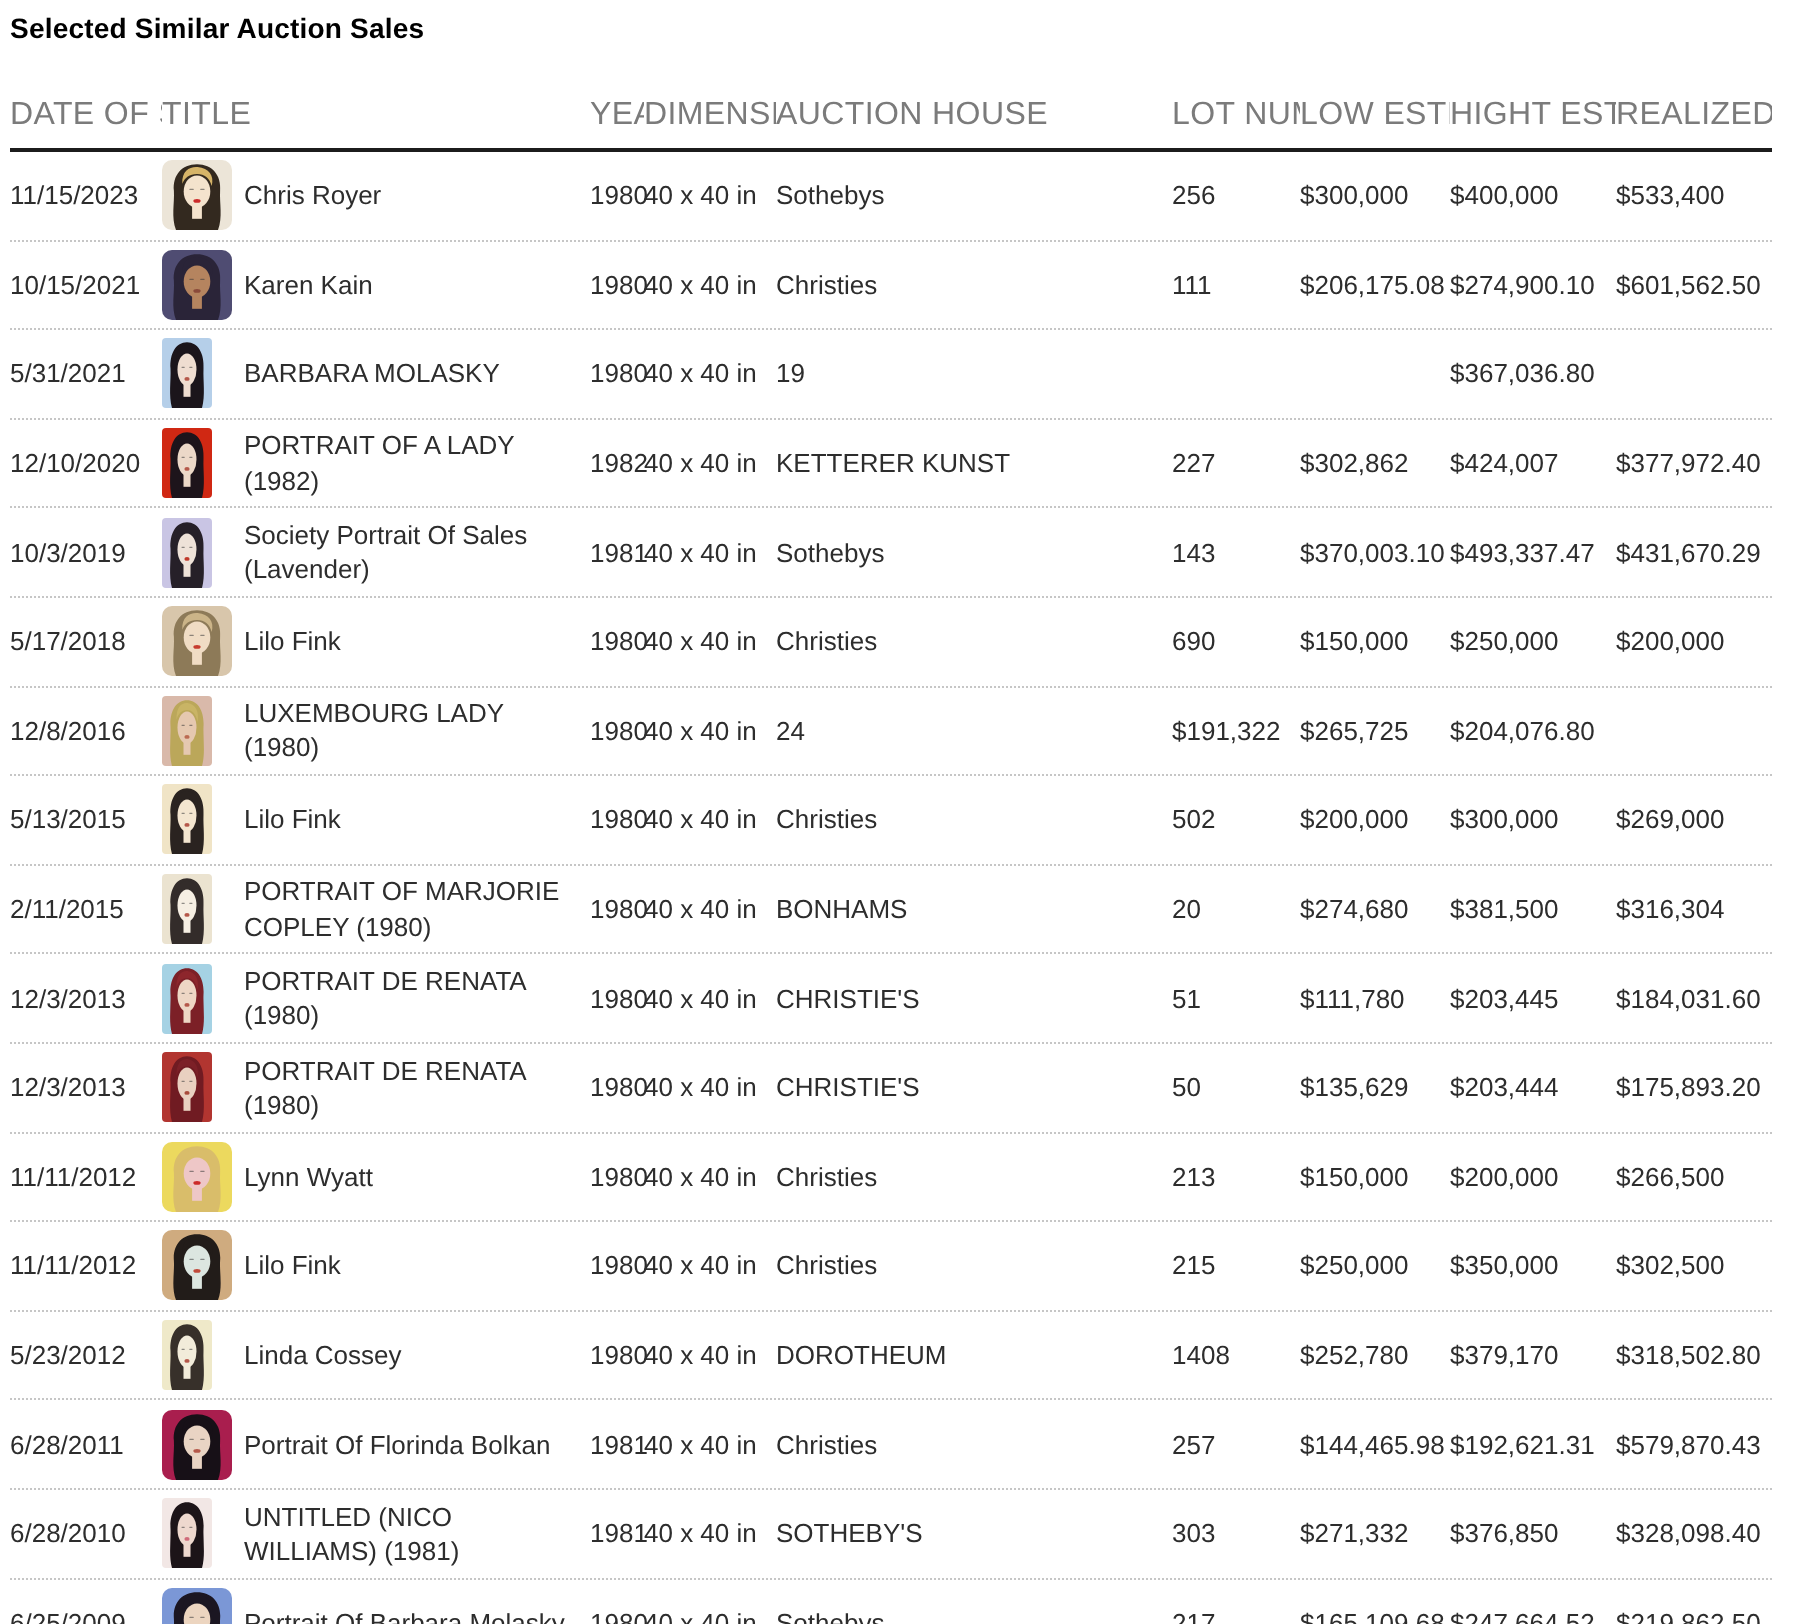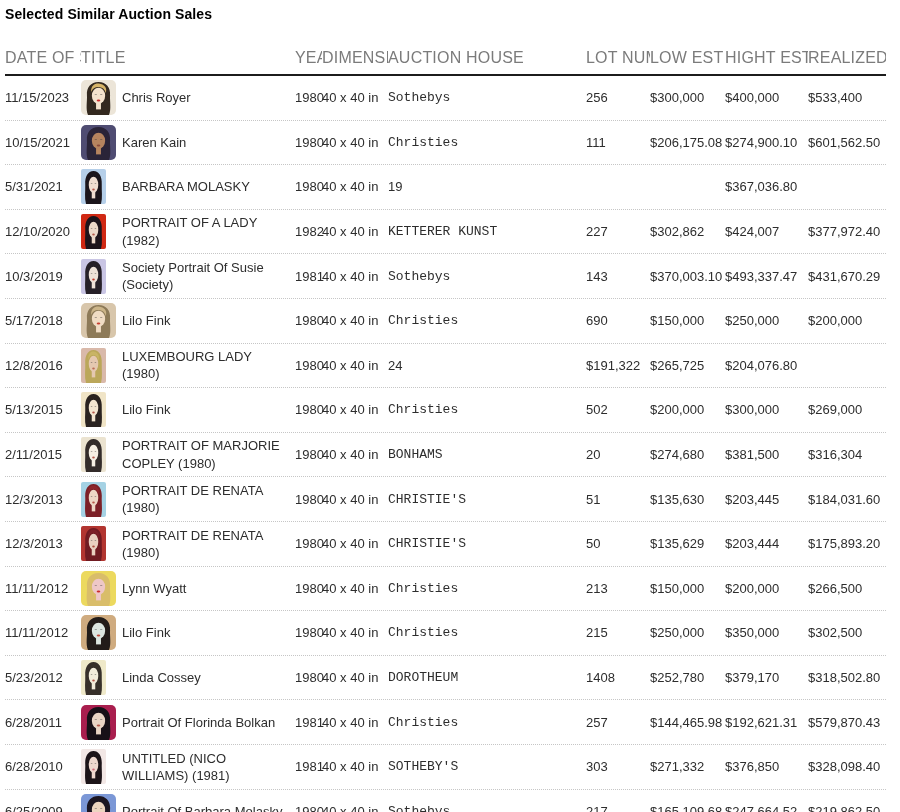--- a/index.html
+++ b/index.html
@@ -9,21 +9,21 @@
   .page-title{font-size:14px;font-weight:700;color:#000;letter-spacing:.1px;margin:0;}
   .hdr{display:grid;grid-template-columns:76px 214px 27px 66px 198px 64px 75px 83px 1fr;
        margin-top:27px;padding-bottom:7px;border-bottom:2px solid #1c1c1c;}
   .hdr .hcell{font-size:16px;color:#7b7b7b;letter-spacing:.2px;white-space:nowrap;
        overflow:hidden;padding-right:6px;}
   .row{display:grid;grid-template-columns:76px 41px 173px 27px 66px 198px 64px 75px 83px 1fr;
        min-height:43.6px;align-items:center;border-bottom:1px dotted #c6c6c6;
        font-size:13px;line-height:1.32;}
   .cell{padding:4px 8px 4px 0;}
   .cell.title-cell{padding-right:3px;}
-  .cell.house-cell{padding-right:4px;font-family:Liberation Mono, monospace;}
+  .cell.house-cell{padding-right:4px;}
   .thumb-cell{padding:4px 6px 4px 0;display:flex;align-items:center;}
   svg.thumb{display:block;height:35px;overflow:hidden;}
   svg.thumb.square{border-radius:5px;}
   svg.thumb.portrait{border-radius:2px;}
 </style>
 </head>
 <body>
 
 <div class="page">
   <h1 class="page-title">Selected Similar Auction Sales</h1>
@@ -143,21 +143,21 @@
         <rect class="t-bg" width="100" height="100" fill="#c9c5e4"></rect>
         <path class="t-hair" d="M50 6 C28 6 15 22 17 44 C18 62 13 82 20 100 L80 100 C87 82 82 62 83 44 C85 22 72 6 50 6 Z" fill="#262028"></path>
         <rect class="t-neck" x="43" y="60" width="14" height="24" fill="#eee2d8"></rect>
         <ellipse class="t-face" cx="50" cy="45" rx="19" ry="23" fill="#eee2d8"></ellipse>
         <path class="t-fringe" d="M29 34 C28 15 40 9 51 10 C67 12 75 22 71 37 C68 26 61 20 50 20 C39 20 33 25 29 34 Z" fill="#262028"></path>
         <rect x="39" y="41" width="6.5" height="1.8" rx="0.9" fill="#3a3a3a" opacity="0.55"></rect>
         <rect x="54.5" y="41" width="6.5" height="1.8" rx="0.9" fill="#3a3a3a" opacity="0.55"></rect>
         <ellipse class="t-lips" cx="50" cy="58.5" rx="5.2" ry="2.7" fill="#c0392b"></ellipse>
       </svg>
     </div>
-    <div class="cell title-cell">Society Portrait Of Susie (Society)</div>
+    <div class="cell title-cell">Society Portrait Of Sales (Lavender)</div>
     <div class="cell">1981</div>
     <div class="cell">40 x 40 in</div>
     <div class="cell house-cell">Sothebys</div>
     <div class="cell">143</div>
     <div class="cell">$370,003.10</div>
     <div class="cell">$493,337.47</div>
     <div class="cell">$431,670.29</div>
   </div>
 
   <div class="row">
@@ -267,21 +267,21 @@
         <rect x="39" y="41" width="6.5" height="1.8" rx="0.9" fill="#3a3a3a" opacity="0.55"></rect>
         <rect x="54.5" y="41" width="6.5" height="1.8" rx="0.9" fill="#3a3a3a" opacity="0.55"></rect>
         <ellipse class="t-lips" cx="50" cy="58.5" rx="5.2" ry="2.7" fill="#b5584a"></ellipse>
       </svg>
     </div>
     <div class="cell title-cell">PORTRAIT DE RENATA (1980)</div>
     <div class="cell">1980</div>
     <div class="cell">40 x 40 in</div>
     <div class="cell house-cell">CHRISTIE'S</div>
     <div class="cell">51</div>
-    <div class="cell">$135,630</div>
+    <div class="cell">$111,780</div>
     <div class="cell">$203,445</div>
     <div class="cell">$184,031.60</div>
   </div>
 
   <div class="row">
     <div class="cell">12/3/2013</div>
     <div class="thumb-cell">
       <svg class="thumb portrait" viewBox="0 0 100 100" preserveAspectRatio="none" height="35" width="25">
         <rect class="t-bg" width="100" height="100" fill="#b23530"></rect>
         <path class="t-hair" d="M50 6 C28 6 15 22 17 44 C18 62 13 82 20 100 L80 100 C87 82 82 62 83 44 C85 22 72 6 50 6 Z" fill="#701b22"></path>

